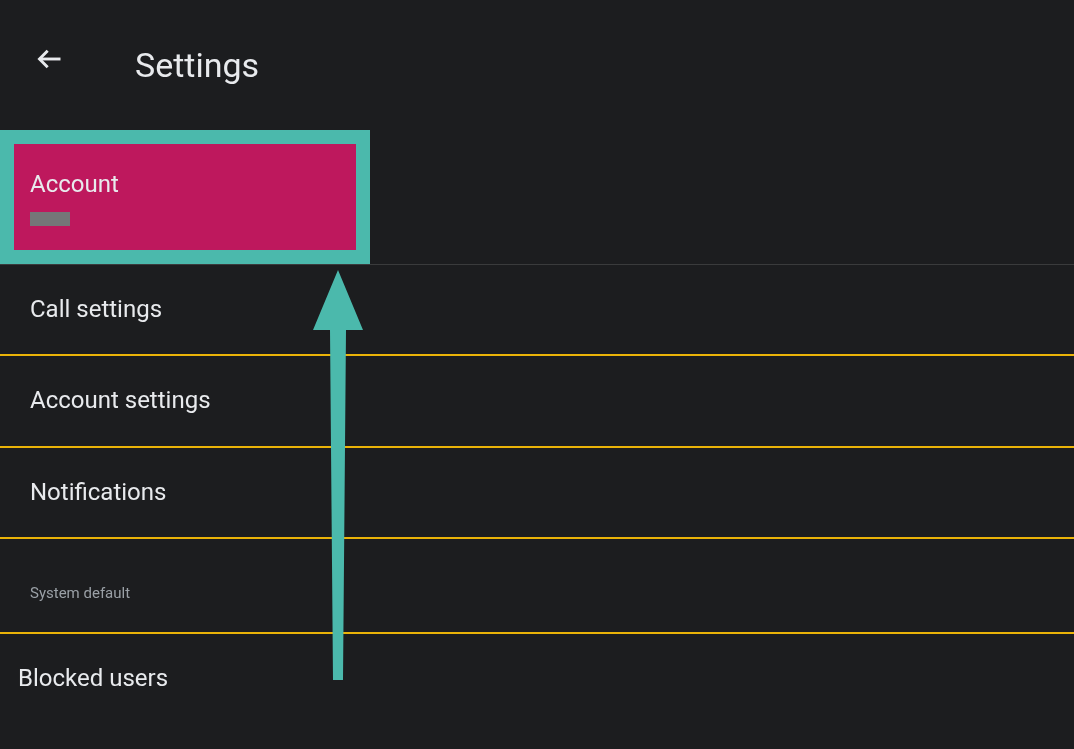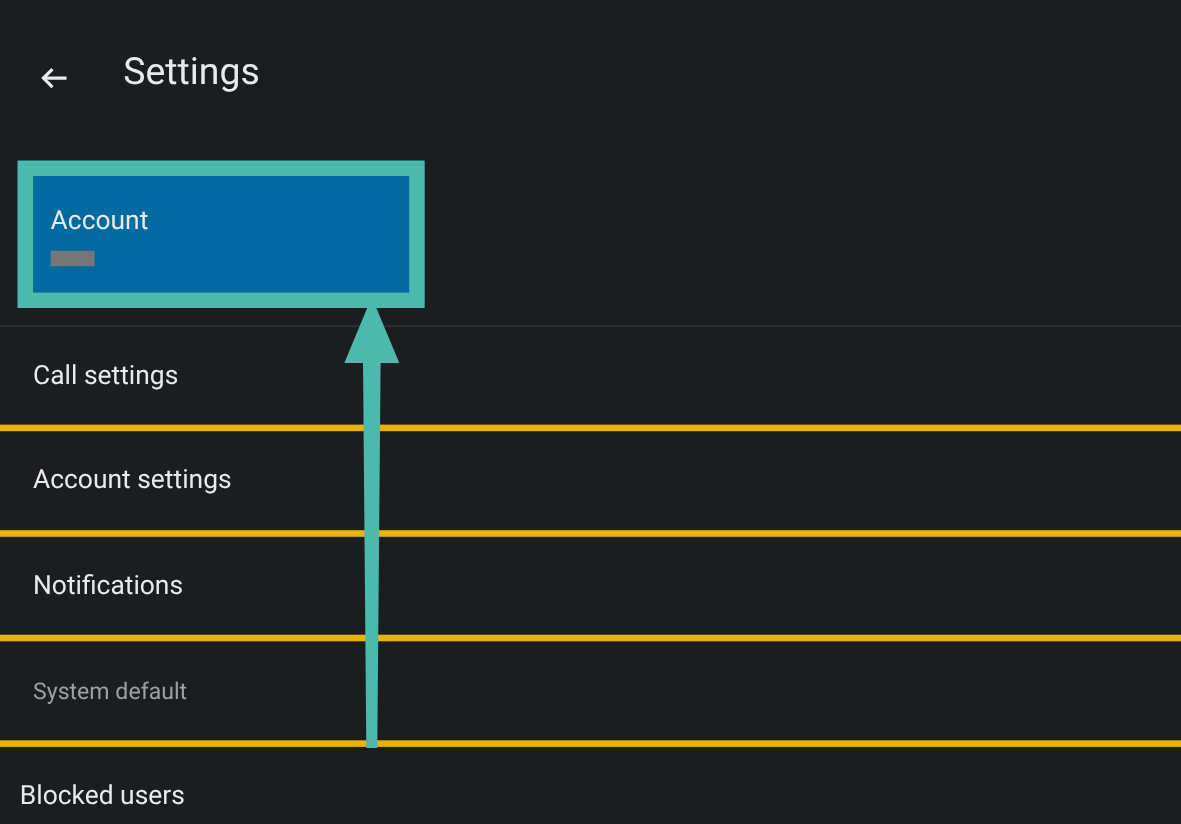--- a/index.html
+++ b/index.html
@@ -11,23 +11,23 @@
       width: 1074px;
       height: 749px;
       background-color: #1c1d1f;
       font-family: 'Roboto', 'Helvetica Neue', Arial, sans-serif;
       color: #e8eaed;
       overflow: hidden;
       position: relative;
     }
     .header {
       display: flex;
-      align-items: flex-end;
+      align-items: flex-start;
       padding: 45px 0 45px 36px;
-      gap: 48px;
+      gap: 71px;
     }
     .back-icon {
       width: 28px;
       height: 28px;
       display: flex;
       align-items: center;
       justify-content: center;
       cursor: pointer;
     }
     .back-icon svg {
@@ -37,46 +37,46 @@
       stroke-width: 2.5;
       fill: none;
     }
     .page-title {
       font-size: 34px;
       font-weight: 400;
       color: #e8eaed;
     }
     .list-item {
       padding: 28px 30px;
-      border-bottom: 6px solid #eab308;
+      border-bottom: 2px solid #eab308;
       cursor: pointer;
       position: relative;
     }
     .list-item.account {
       padding: 0;
       border-bottom: 1px solid #3a3b3c;
     }
     .account-highlight {
-      margin: 16px;
+      margin: 0;
       width: 370px;
       border: 14px solid #4bb9ac;
       padding: 24px 20px 24px 16px;
-      background-color: #0369a1;
+      background-color: #be185d;
     }
     .item-title {
       font-size: 24px;
       font-weight: 400;
       color: #e8eaed;
       line-height: 1.4;
     }
     .item-subtitle {
-      font-size: 21px;
+      font-size: 15px;
       font-weight: 400;
       color: #9aa0a6;
-      margin-top: 4px;
+      margin-top: 16px;
       line-height: 1.4;
     }
     .redacted-block {
       width: 40px;
       height: 14px;
       background-color: #757678;
       margin-top: 10px;
     }
     .arrow-annotation {
       position: absolute;

